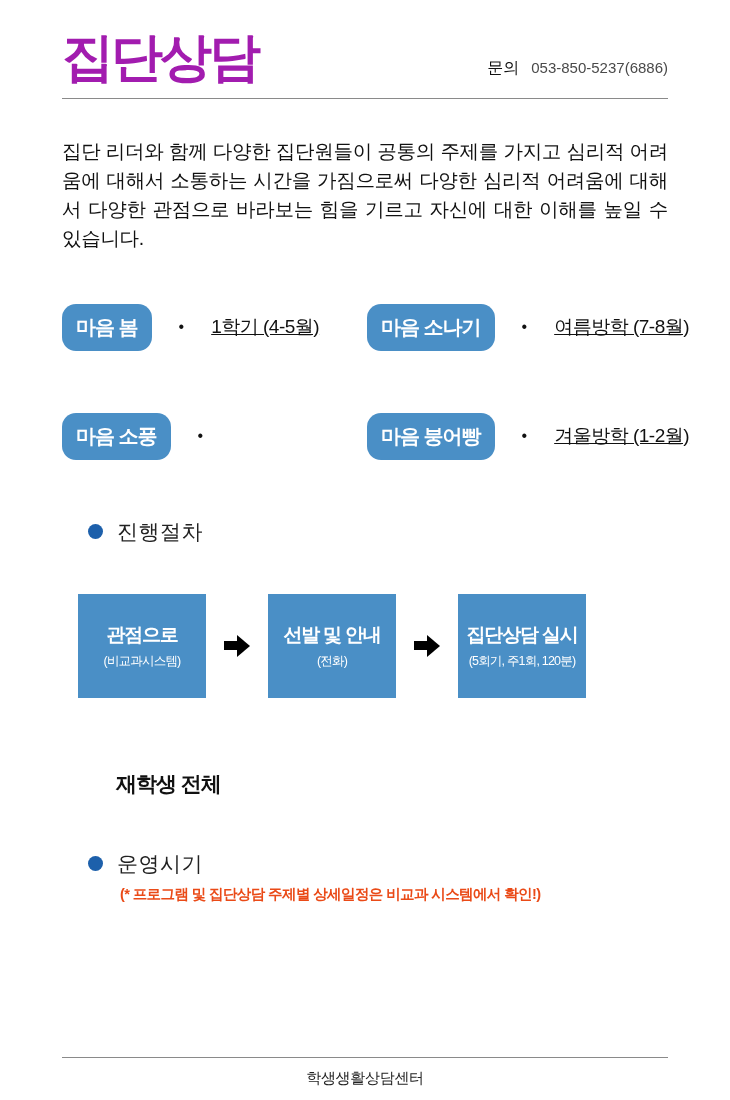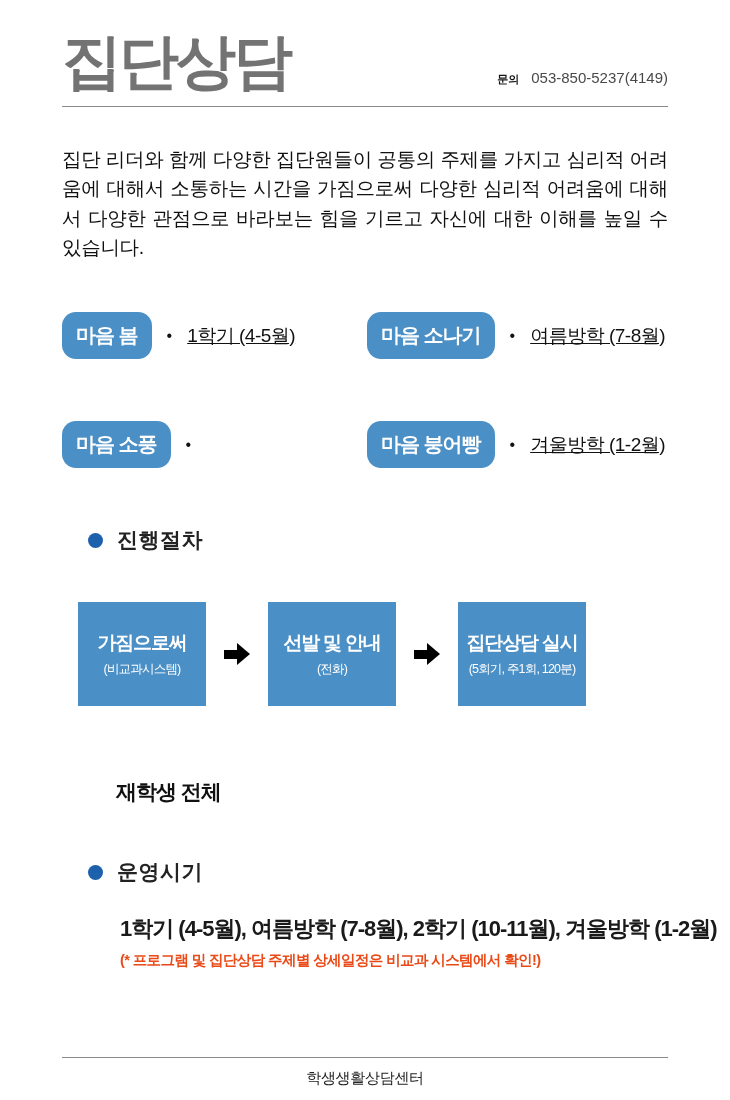--- a/index.html
+++ b/index.html
@@ -12,28 +12,28 @@
     height: 1100px;
     margin: 0 auto;
     background: #ffffff;
     padding: 30px 62px 0 62px;
     overflow: hidden;
   }
 
   
   header { display: flex; justify-content: space-between; align-items: flex-end; }
   .page-title {
-    font-size: 60px;
+    font-size: 52px;
     line-height: 1.05;
     font-weight: 700;
-    color: #737373;
+    color: #a21caf;
     letter-spacing: -3px;
   }
   .contact { padding-bottom: 6px; white-space: nowrap; }
-  .contact-label { font-weight: 700; font-size: 11px; color: #111; margin-right: 12px; }
+  .contact-label { font-weight: 400; font-size: 16px; color: #111; margin-right: 12px; }
   .contact-phone { font-size: 15px; color: #4a4a4a; }
 
   .rule { border: none; border-top: 1px solid #8a8a8a; }
   .top-rule { margin-top: 13px; }
 
   
   .intro {
     margin-top: 38px;
     font-size: 19.5px;
     line-height: 1.5;
@@ -42,39 +42,39 @@
     letter-spacing: -0.3px;
   }
 
   
   .programs {
     margin-top: 50px;
     display: grid;
     grid-template-columns: 305px 1fr;
     row-gap: 62px;
   }
-  .program { display: flex; align-items: center; gap: 15px; }
+  .program { display: flex; align-items: center; gap: 27px; }
   .badge {
     display: inline-block;
     background: #4a8fc6;
     color: #ffffff;
     font-weight: 700;
     font-size: 20px;
     letter-spacing: -1px;
     padding: 10px 14px;
     border-radius: 14px;
     white-space: nowrap;
   }
   .bullet-dot { font-size: 16px; color: #111; }
   .period { font-size: 19px; color: #111; letter-spacing: -0.5px; white-space: nowrap; text-decoration: underline; }
 
   
   .section-heading { display: flex; align-items: center; gap: 14px; margin-left: 26px; }
   .dot { width: 15px; height: 15px; border-radius: 50%; background: #1d60ab; flex: 0 0 auto; }
-  .heading-text { font-size: 21px; color: #222; letter-spacing: 0.5px; white-space: pre; font-weight: bold; }
+  .heading-text { font-size: 21px; color: #222; letter-spacing: 0.5px; white-space: pre; }
 
   .section-process { margin-top: 58px; }
   .flow { margin: 48px 0 0 16px; display: flex; align-items: center; gap: 14px; }
   .flow-box {
     width: 128px;
     height: 104px;
     background: #4a8fc6;
     color: #ffffff;
     display: flex;
     flex-direction: column;
@@ -126,21 +126,21 @@
   .footer-text { margin-top: 11px; text-align: center; font-size: 15px; color: #222; letter-spacing: -0.3px; }
 </style>
 </head>
 <body>
 
 <div class="page">
 
   <header>
     <h1 class="page-title">집단상담</h1>
     <div class="contact">
-      <span class="contact-label">문의</span><span class="contact-phone">053-850-5237(4149)</span>
+      <span class="contact-label">문의</span><span class="contact-phone">053-850-5237(6886)</span>
     </div>
   </header>
 
   <hr class="rule top-rule">
 
   <p class="intro">집단 리더와 함께 다양한 집단원들이 공통의 주제를 가지고 심리적 어려움에 대해서 소통하는 시간을 가짐으로써 다양한 심리적 어려움에 대해서 다양한 관점으로 바라보는 힘을 기르고 자신에 대한 이해를 높일 수 있습니다.</p>
 
   <div class="programs">
 
     <div class="program">
@@ -170,21 +170,21 @@
 
   <div class="section-process">
     <div class="section-heading">
       <span class="dot"></span>
       <span class="heading-text">진행절차</span>
     </div>
 
     <div class="flow">
 
       <div class="flow-box">
-        <div class="flow-title">가짐으로써</div>
+        <div class="flow-title">관점으로</div>
         <div class="flow-sub">(비교과시스템)</div>
       </div>
 
       <div class="arrow">
         <span class="arrow-bar"></span>
         <span class="arrow-head"></span>
       </div>
 
       <div class="flow-box">
         <div class="flow-title">선발 및 안내</div>
@@ -206,21 +206,20 @@
 
   <div class="section-target">
     <div class="target-value">재학생 전체</div>
   </div>
 
   <div class="section-schedule">
     <div class="section-heading">
       <span class="dot"></span>
       <span class="heading-text">운영시기</span>
     </div>
-    <div class="schedule-value">1학기 (4-5월), 여름방학 (7-8월), 2학기 (10-11월), 겨울방학 (1-2월)</div>
     <div class="schedule-note">(* 프로그램 및 집단상담 주제별 상세일정은 비교과 시스템에서 확인!)</div>
   </div>
 
   <footer>
     <hr class="rule bottom-rule">
     <div class="footer-text">학생생활상담센터</div>
   </footer>
 
 </div>
 

